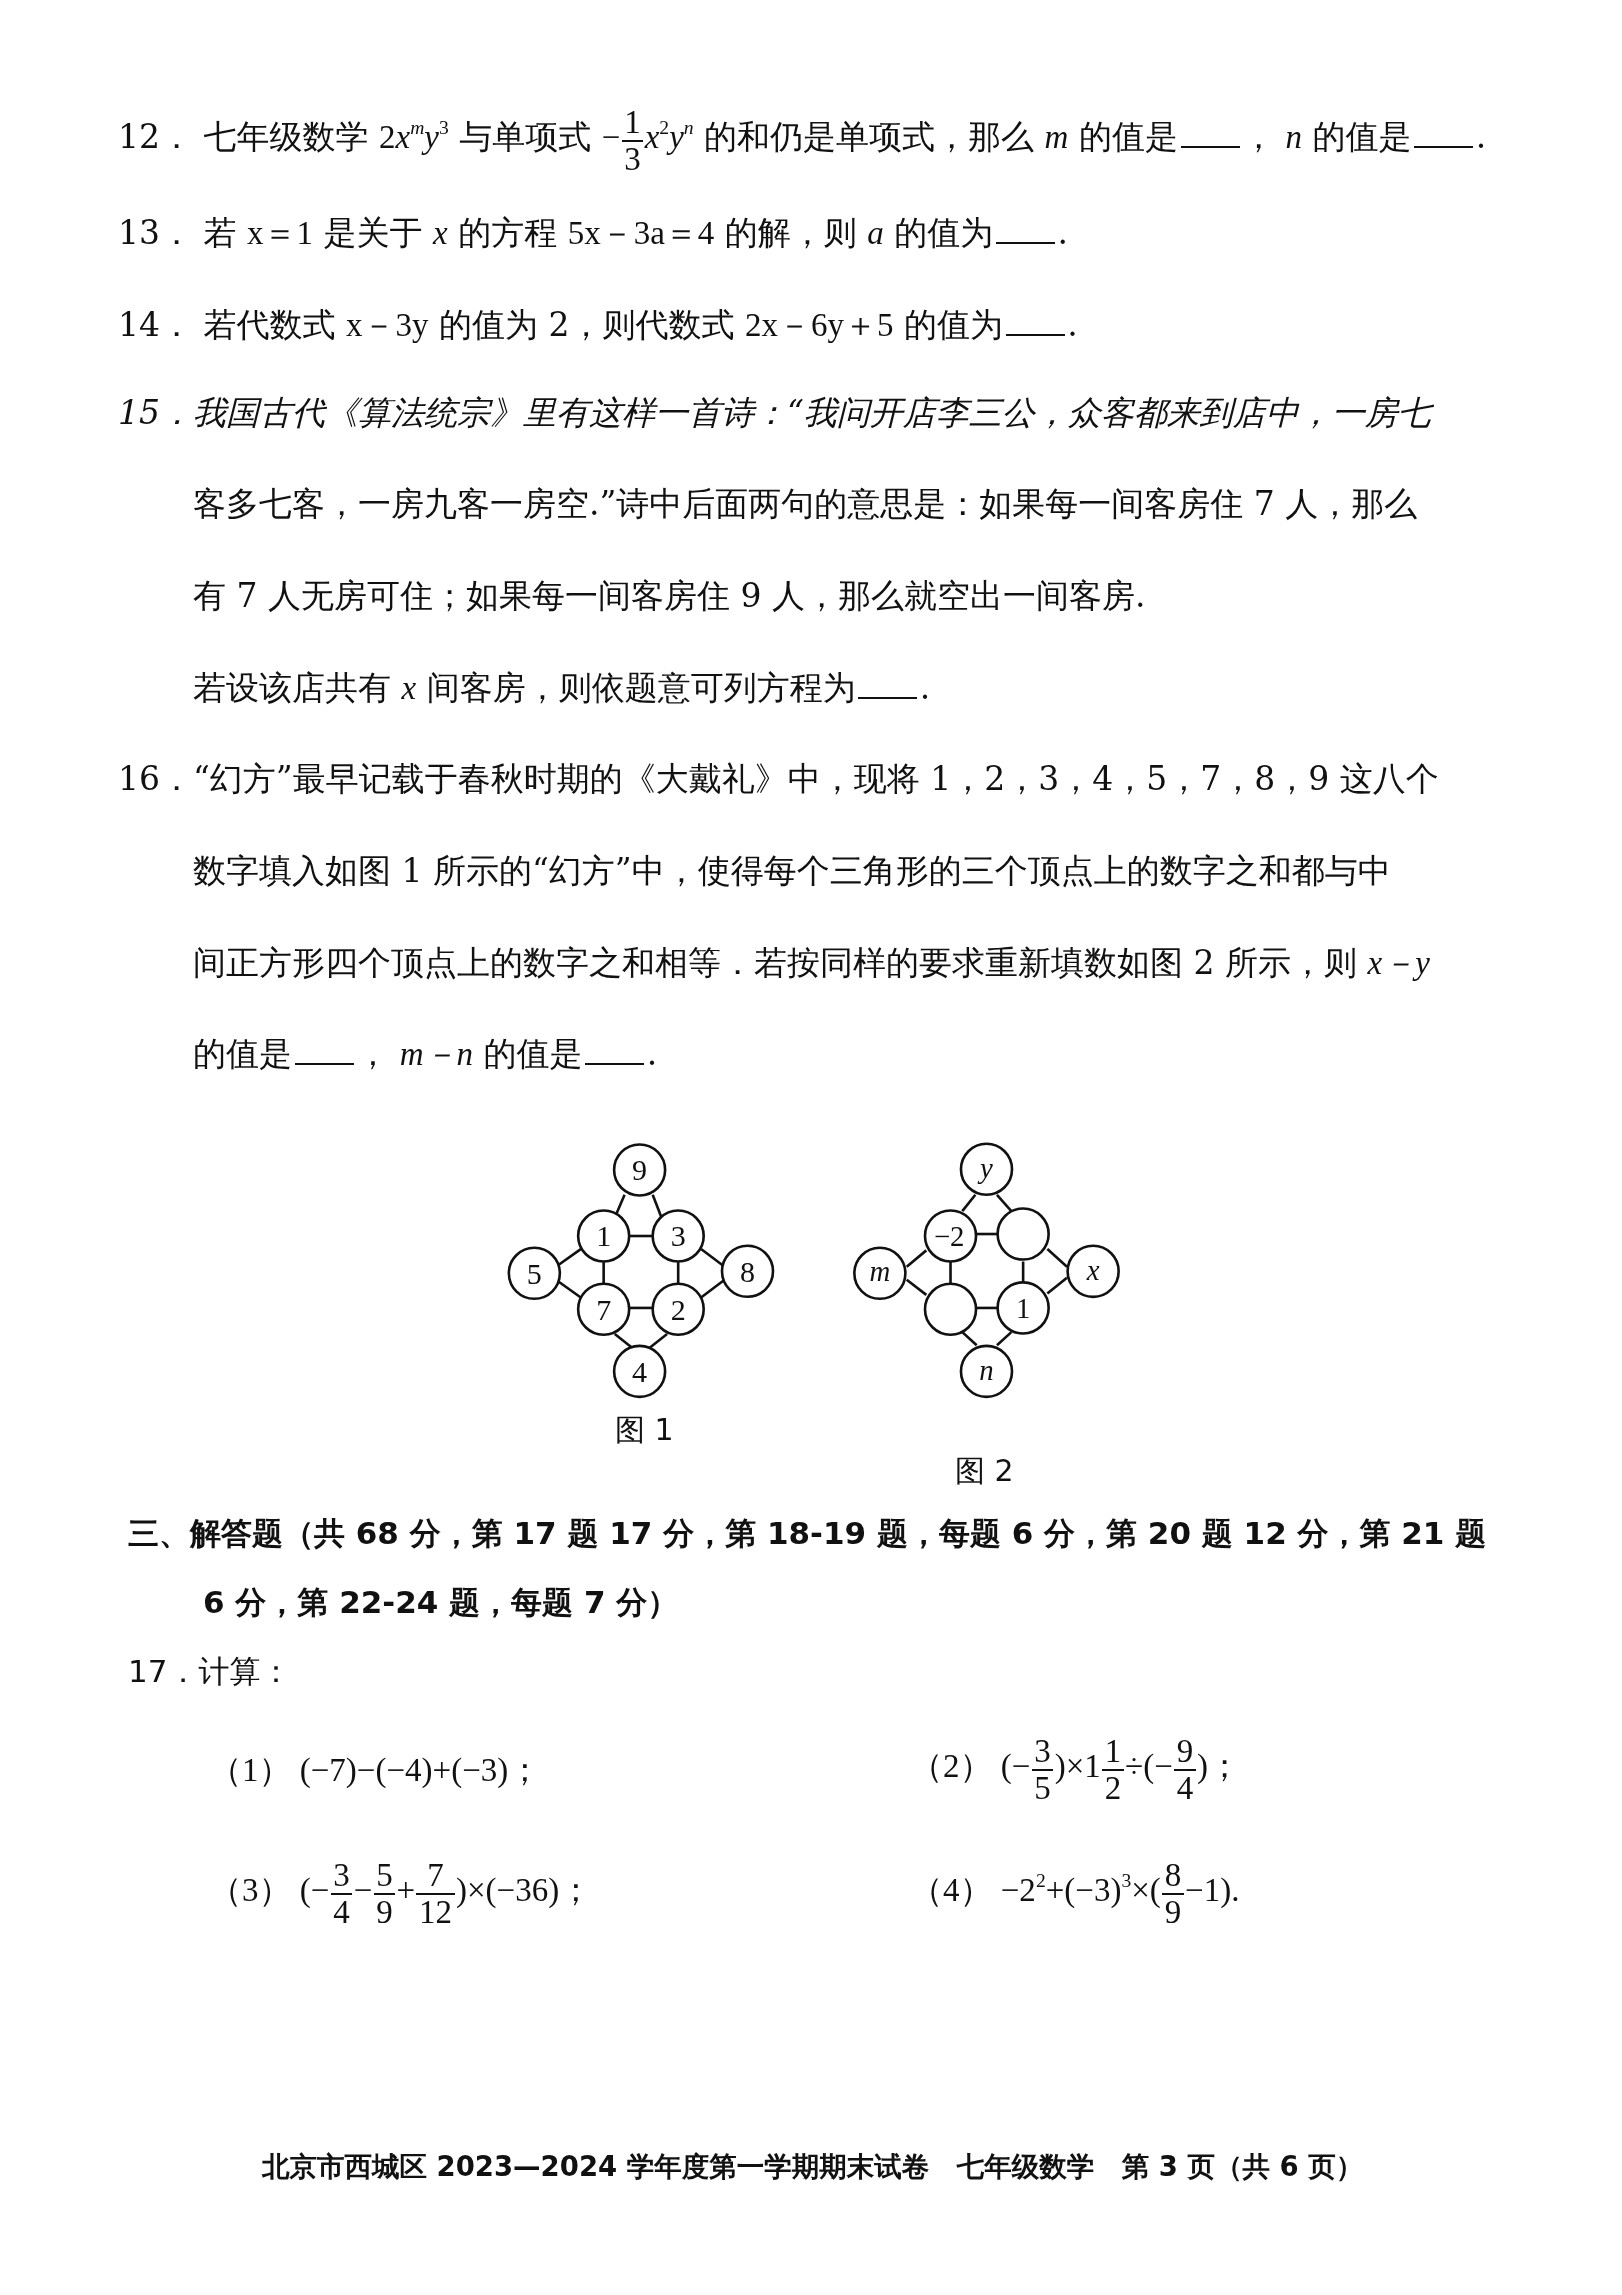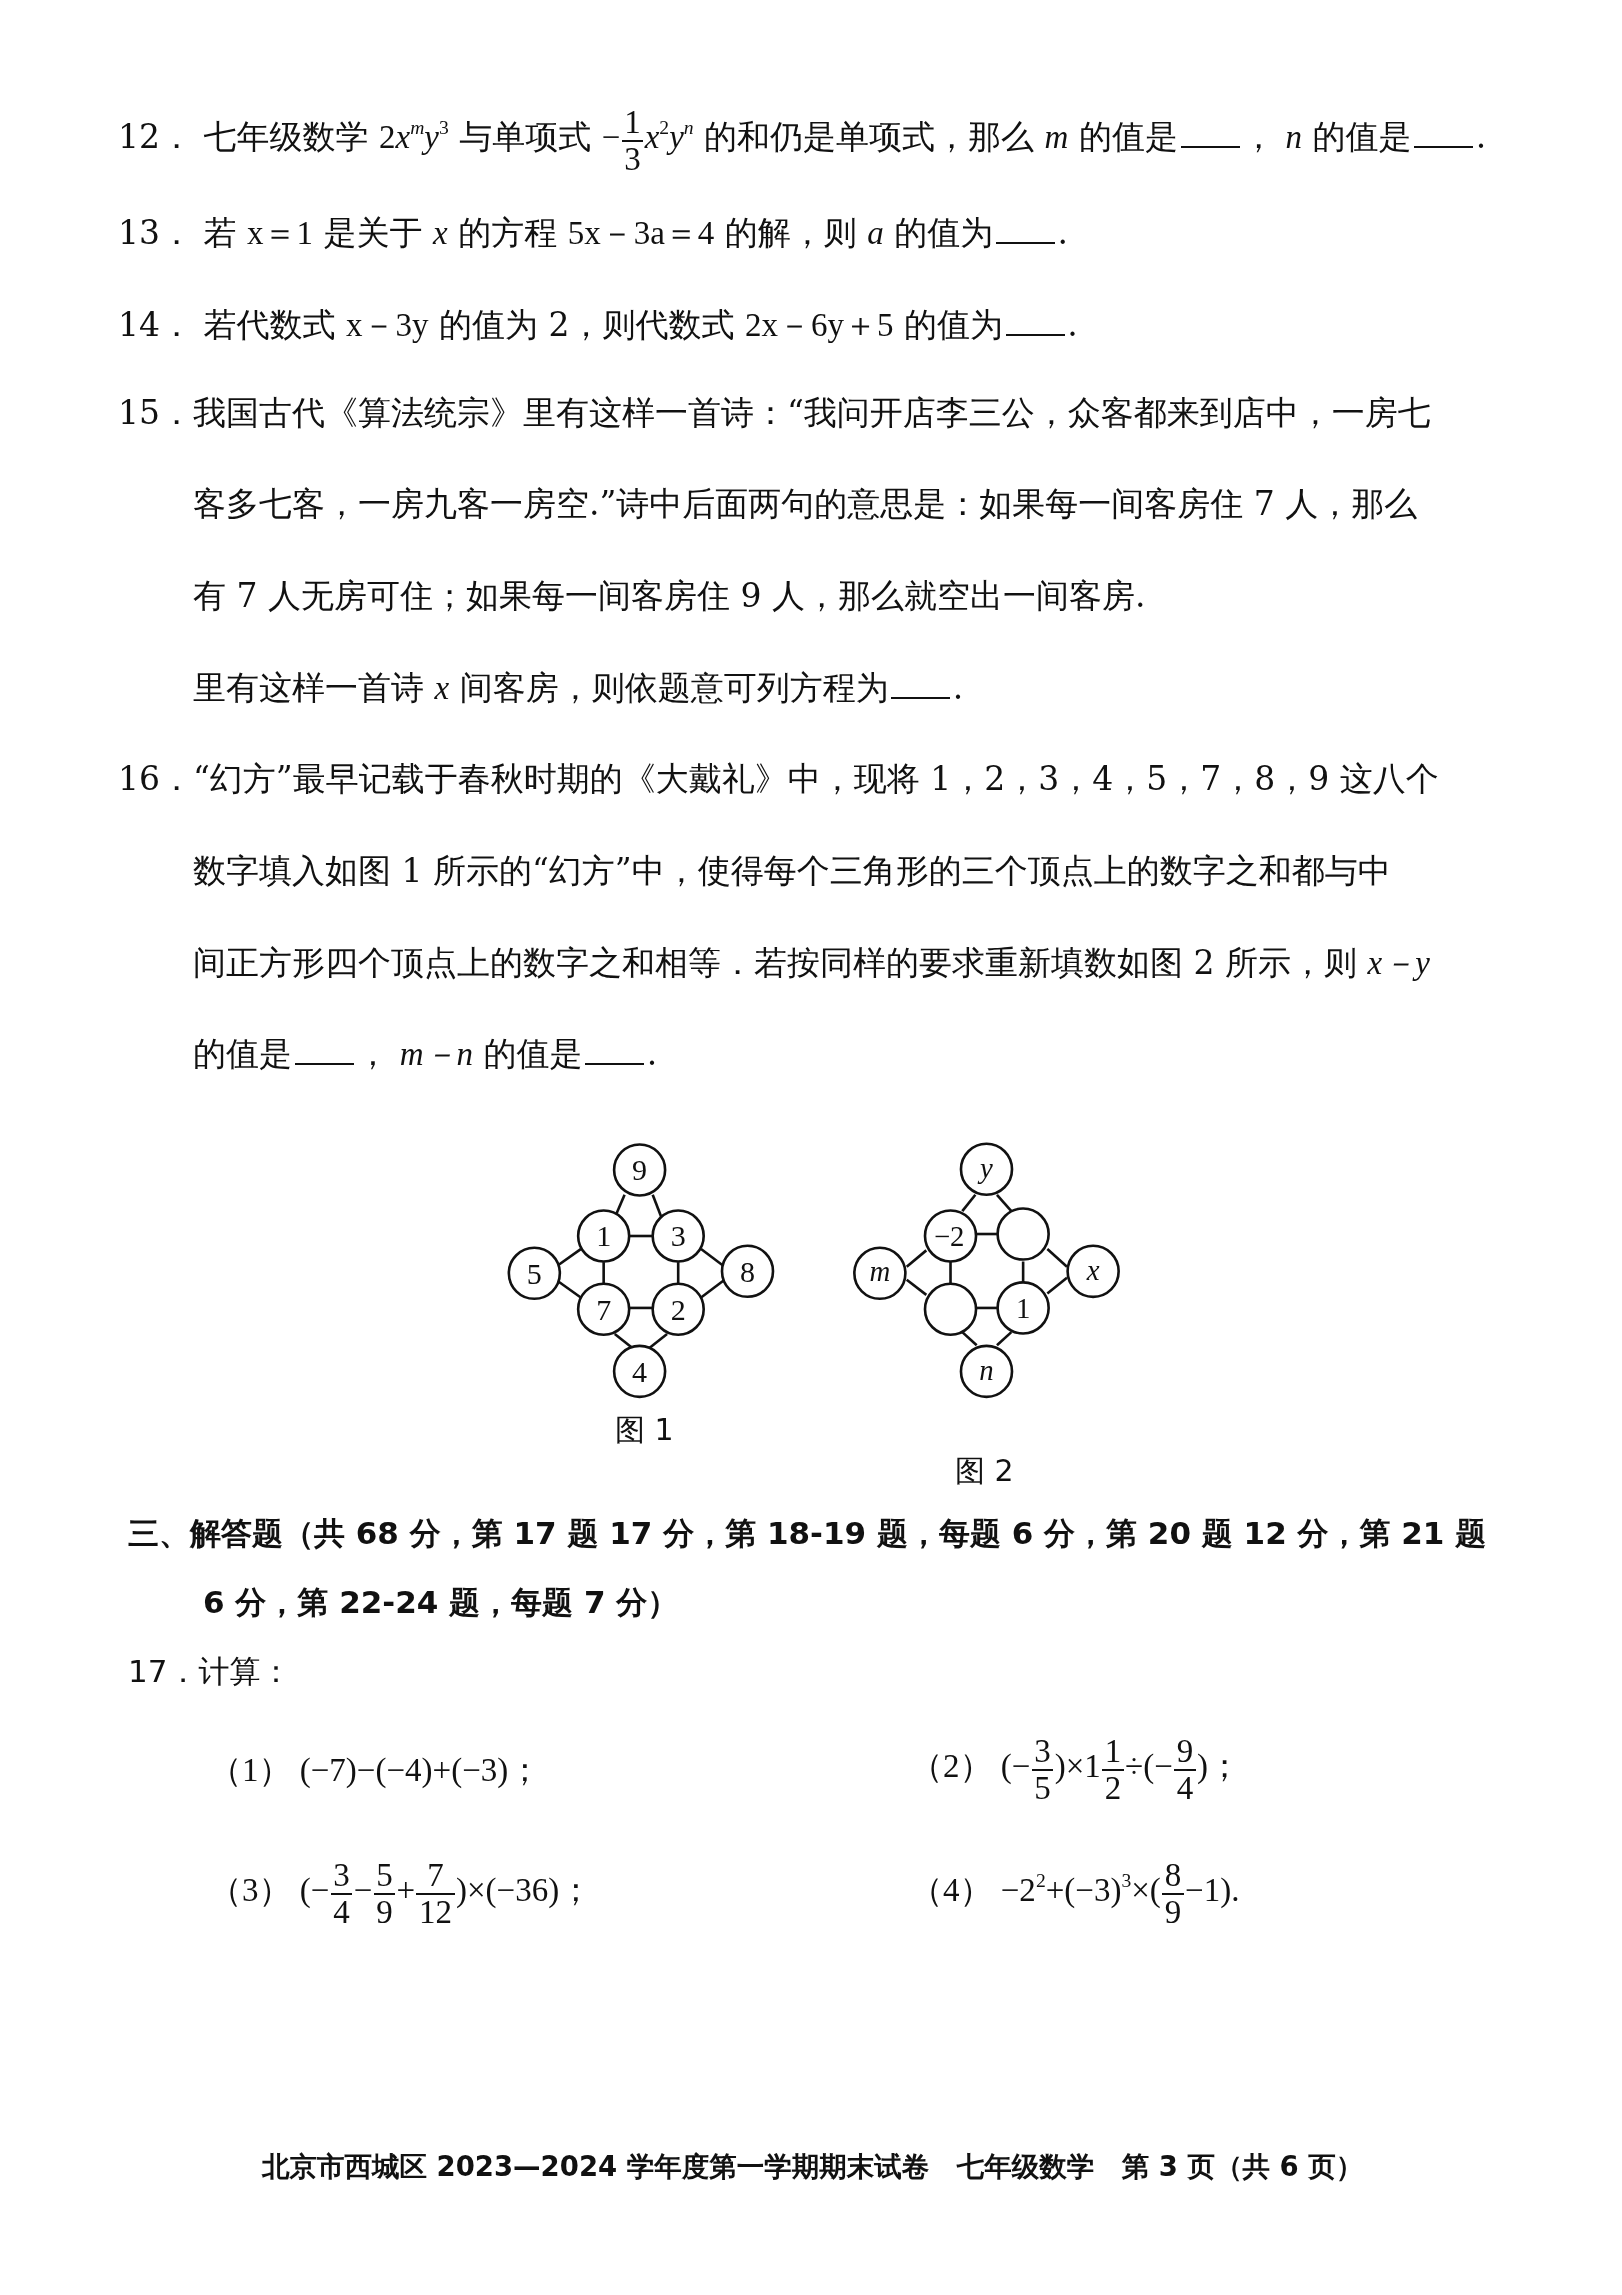--- a/index.html
+++ b/index.html
@@ -53,31 +53,31 @@
 
 <div class="line" style="left:118px; top:308px;">
   <span>14．</span>
   <span>若代数式</span>
   <span class="math">x－3y</span>
   <span>的值为 2，则代数式</span>
   <span class="math">2x－6y＋5</span>
   <span>的值为</span><span class="blank"></span><span>.</span>
 </div>
 
-<div class="line" style="left:118px; top:396px;">
+<div class="line" style="left:118px; top:396px;font-style:italic;">
   <span>15．</span><span>我国古代《算法统宗》里有这样一首诗：“我问开店李三公，众客都来到店中，一房七</span>
 </div>
 <div class="line" style="left:193px; top:487px;">
   <span>客多七客，一房九客一房空.”诗中后面两句的意思是：如果每一间客房住 7 人，那么</span>
 </div>
 <div class="line" style="left:193px; top:579px;">
   <span>有 7 人无房可住；如果每一间客房住 9 人，那么就空出一间客房.</span>
 </div>
 <div class="line" style="left:193px; top:671px;">
-  <span>里有这样一首诗</span>
+  <span>若设该店共有</span>
   <i class="v">x</i>
   <span>间客房，则依题意可列方程为</span><span class="blank"></span><span>.</span>
 </div>
 
 <div class="line" style="left:118px; top:762px;">
   <span>16．</span><span>“幻方”最早记载于春秋时期的《大戴礼》中，现将 1，2，3，4，5，7，8，9 这八个</span>
 </div>
 <div class="line" style="left:193px; top:854px;">
   <span>数字填入如图 1 所示的“幻方”中，使得每个三角形的三个顶点上的数字之和都与中</span>
 </div>

